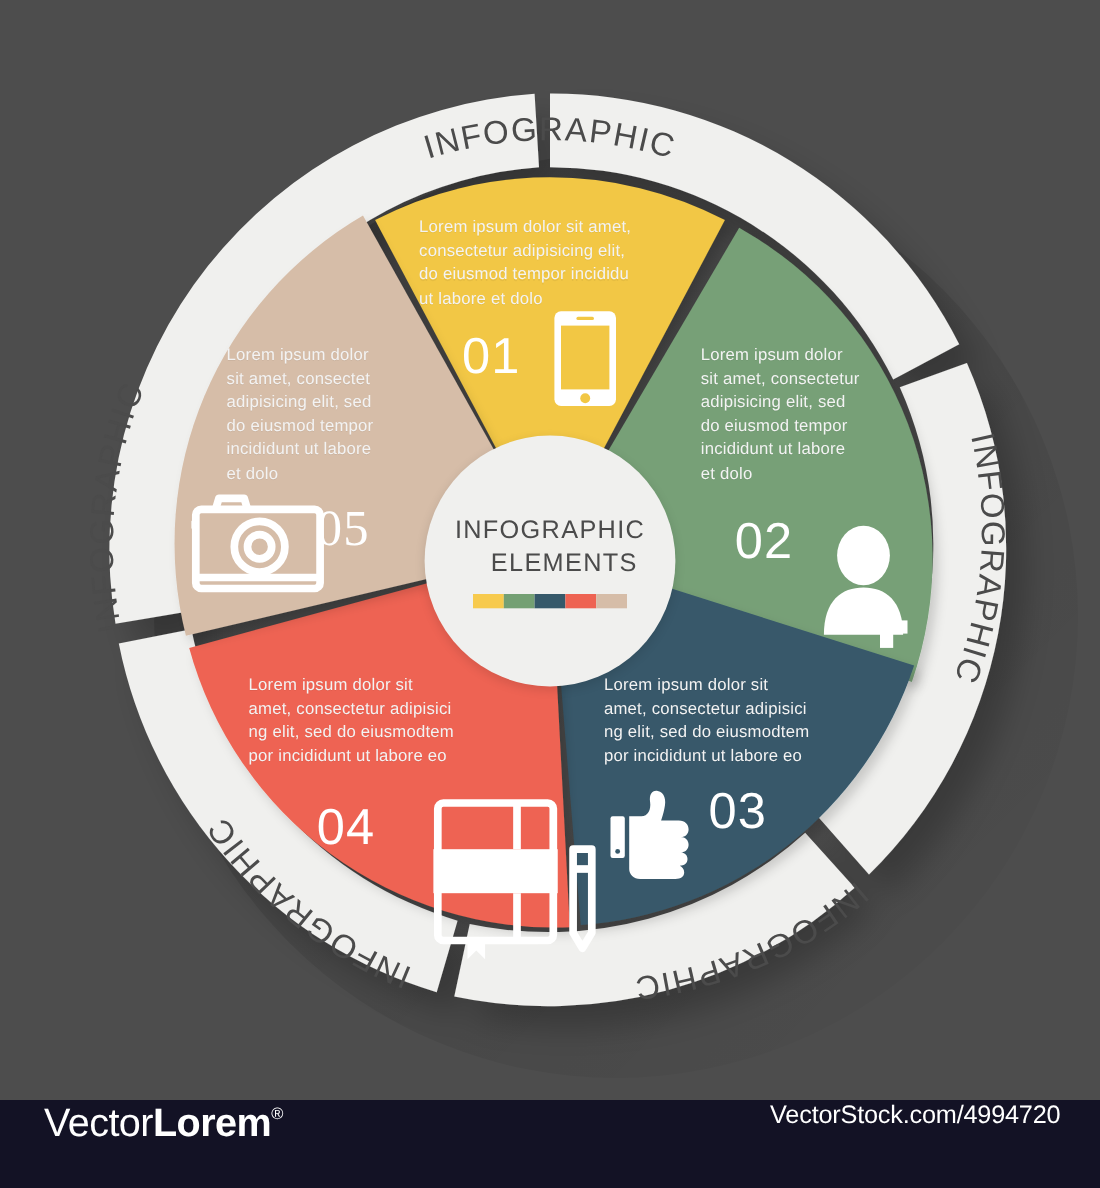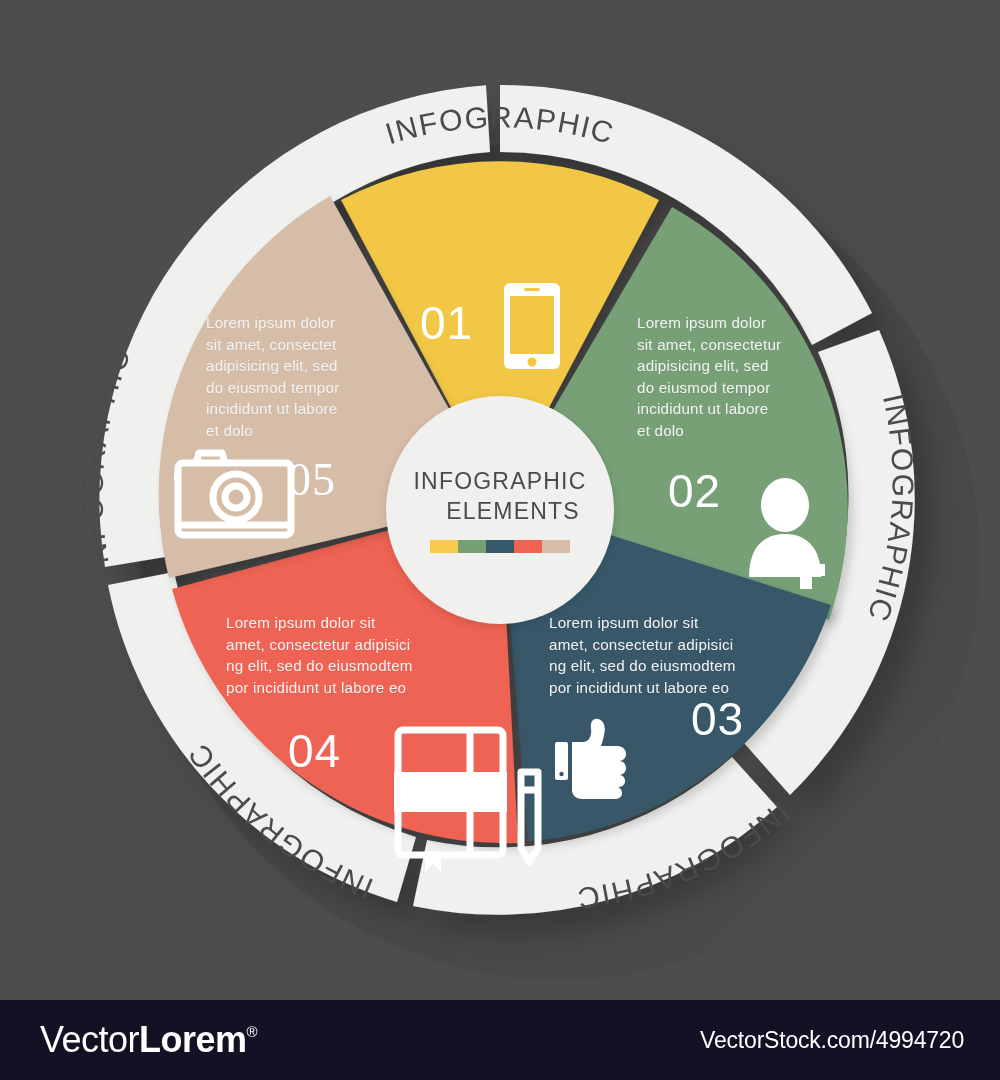--- a/index.html
+++ b/index.html
@@ -35,21 +35,21 @@
   
   #t1 { left:381px; top:196px; width:255px; text-align:left; }
   #n1 { left:420px; top:300px; }
 
   
   #t2 { left:637px; top:312px; width:185px; text-align:left; }
   #n2 { left:668px; top:468px;text-align:center; }
 
   
   #t3 { left:549px; top:612px; width:225px; text-align:left; }
-  #n3 { left:644px; top:696px;margin-left:47px; }
+  #n3 { left:644px; top:714px; }
 
   
   #t4 { left:226px; top:612px; width:235px; text-align:left; }
   #n4 { left:288px; top:728px; }
 
   
   #t5 { left:206px; top:312px; width:175px; text-align:left; }
   #n5 { left:288px; top:457px;font-family:Liberation Serif, serif; }
 
   
@@ -62,21 +62,21 @@
   #hub .hub-l1, #hub .hub-l2 {
     color:#4b4b4b; font-size:23px; letter-spacing:1.2px; line-height:1.3;
   }
   #hub .hub-l2 { margin-bottom:14px;margin-left:26px; }
   #swatches { display:flex; width:140px; height:13px; }
   #swatches i { flex:1; display:block; }
 
   
   #watermark {
     position:absolute; left:0; bottom:0; width:1000px; height:80px;
-    background:#131225; display:flex; align-items:center;
+    background:#131225; display:flex; align-items:flex-start;
   }
   #wm-logo {
     margin-left:40px; font-size:36px; color:#fff; letter-spacing:-.5px;
     display:flex; align-items:flex-start;
   }
   #wm-logo .thin { font-weight:300; }
   #wm-logo .bold { font-weight:700; }
   #wm-logo .reg  { font-size:15px; margin-top:4px; }
   #wm-url {
     position:absolute; right:36px; color:#fff; font-size:23px; letter-spacing:-.2px;margin-left:45px;
@@ -233,20 +233,24 @@
       <g fill="none" stroke="#ffffff" stroke-width="7" stroke-linejoin="round">
         <rect x="178" y="463" width="113" height="72" rx="5"></rect>
         <circle cx="236" cy="497" r="23"></circle>
         <circle cx="236" cy="497" r="11"></circle>
         <path d="M 196 463 L 199 453 L 222 453 L 225 463"></path>
         <line x1="178" y1="525" x2="291" y2="525"></line>
         <line x1="174" y1="477" x2="178" y2="477"></line>
       </g>
     </svg>
 
+    <div class="seg-text" id="t1">Lorem ipsum dolor sit amet,
+consectetur adipisicing elit,
+do eiusmod tempor incididu
+ut labore et dolo</div>
     <div class="seg-num" id="n1">01</div>
 
     <div class="seg-text" id="t2">Lorem ipsum dolor
 sit amet, consectetur
 adipisicing elit, sed
 do eiusmod tempor
 incididunt ut labore
 et dolo</div>
     <div class="seg-num" id="n2">02</div>
 

